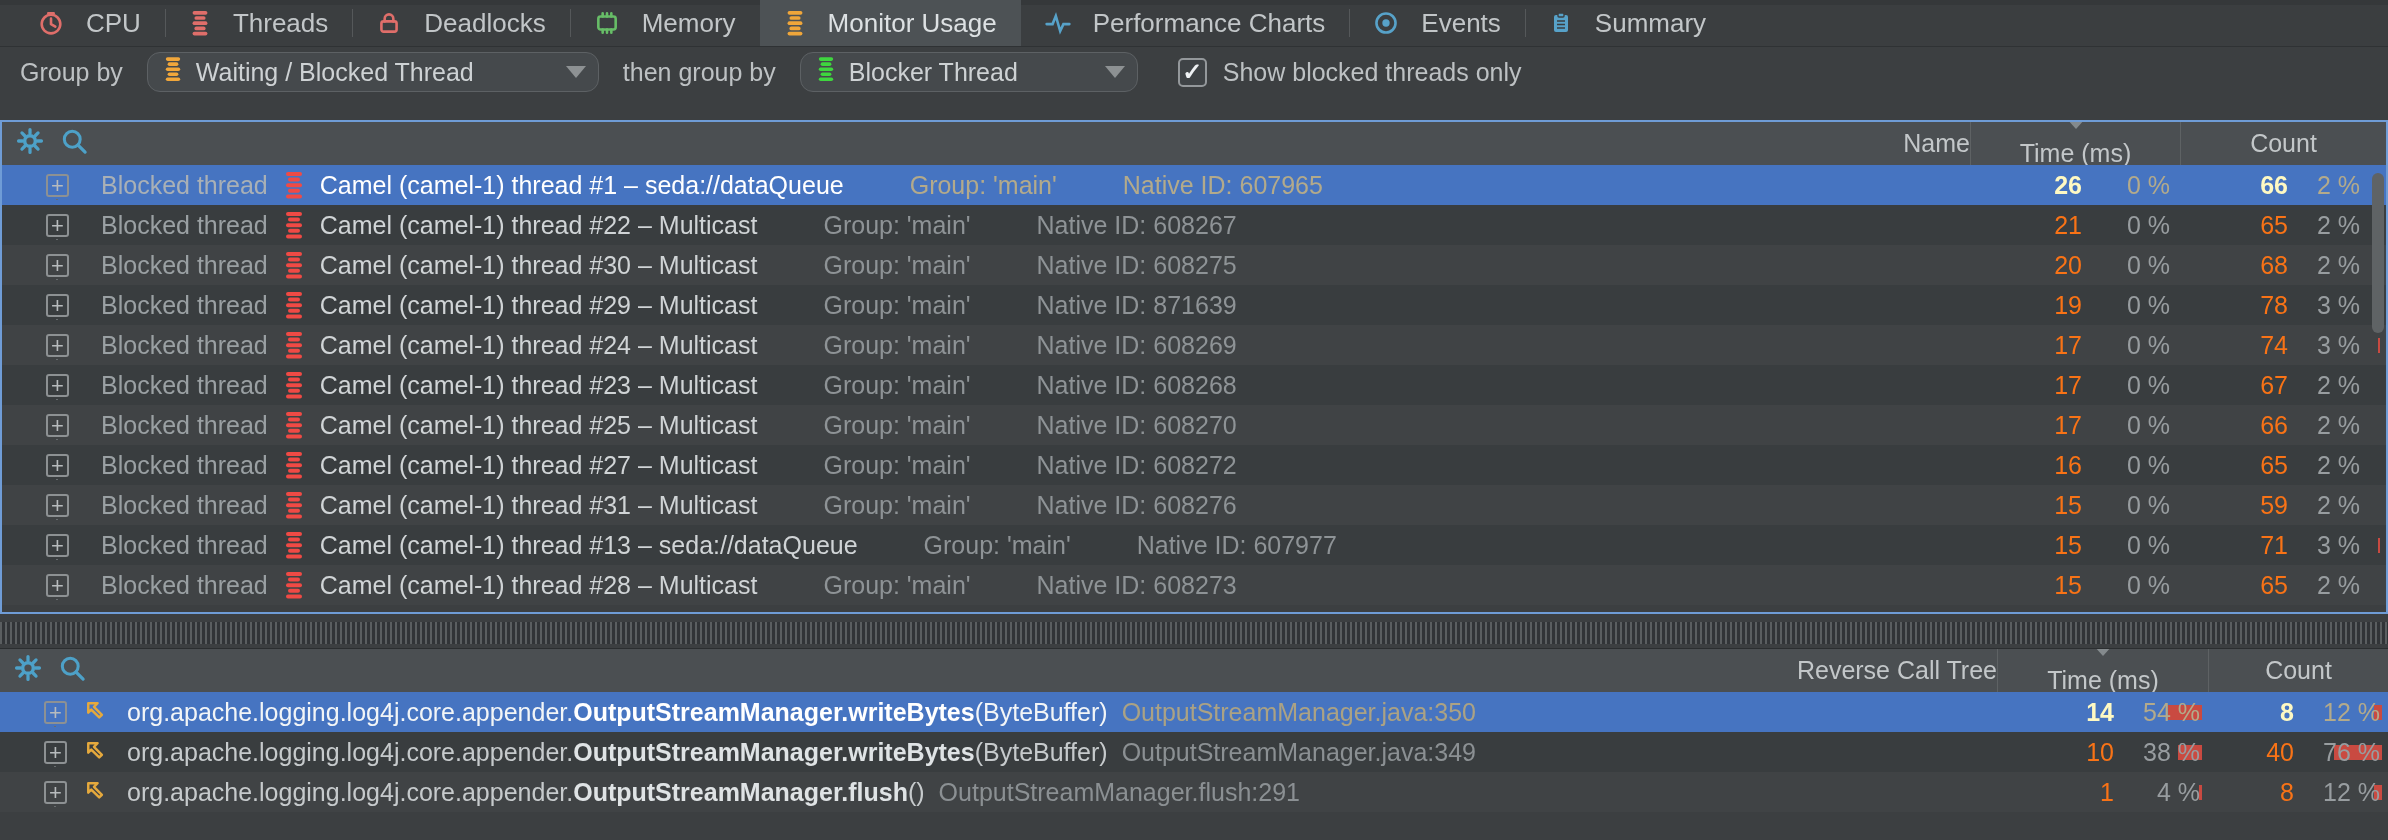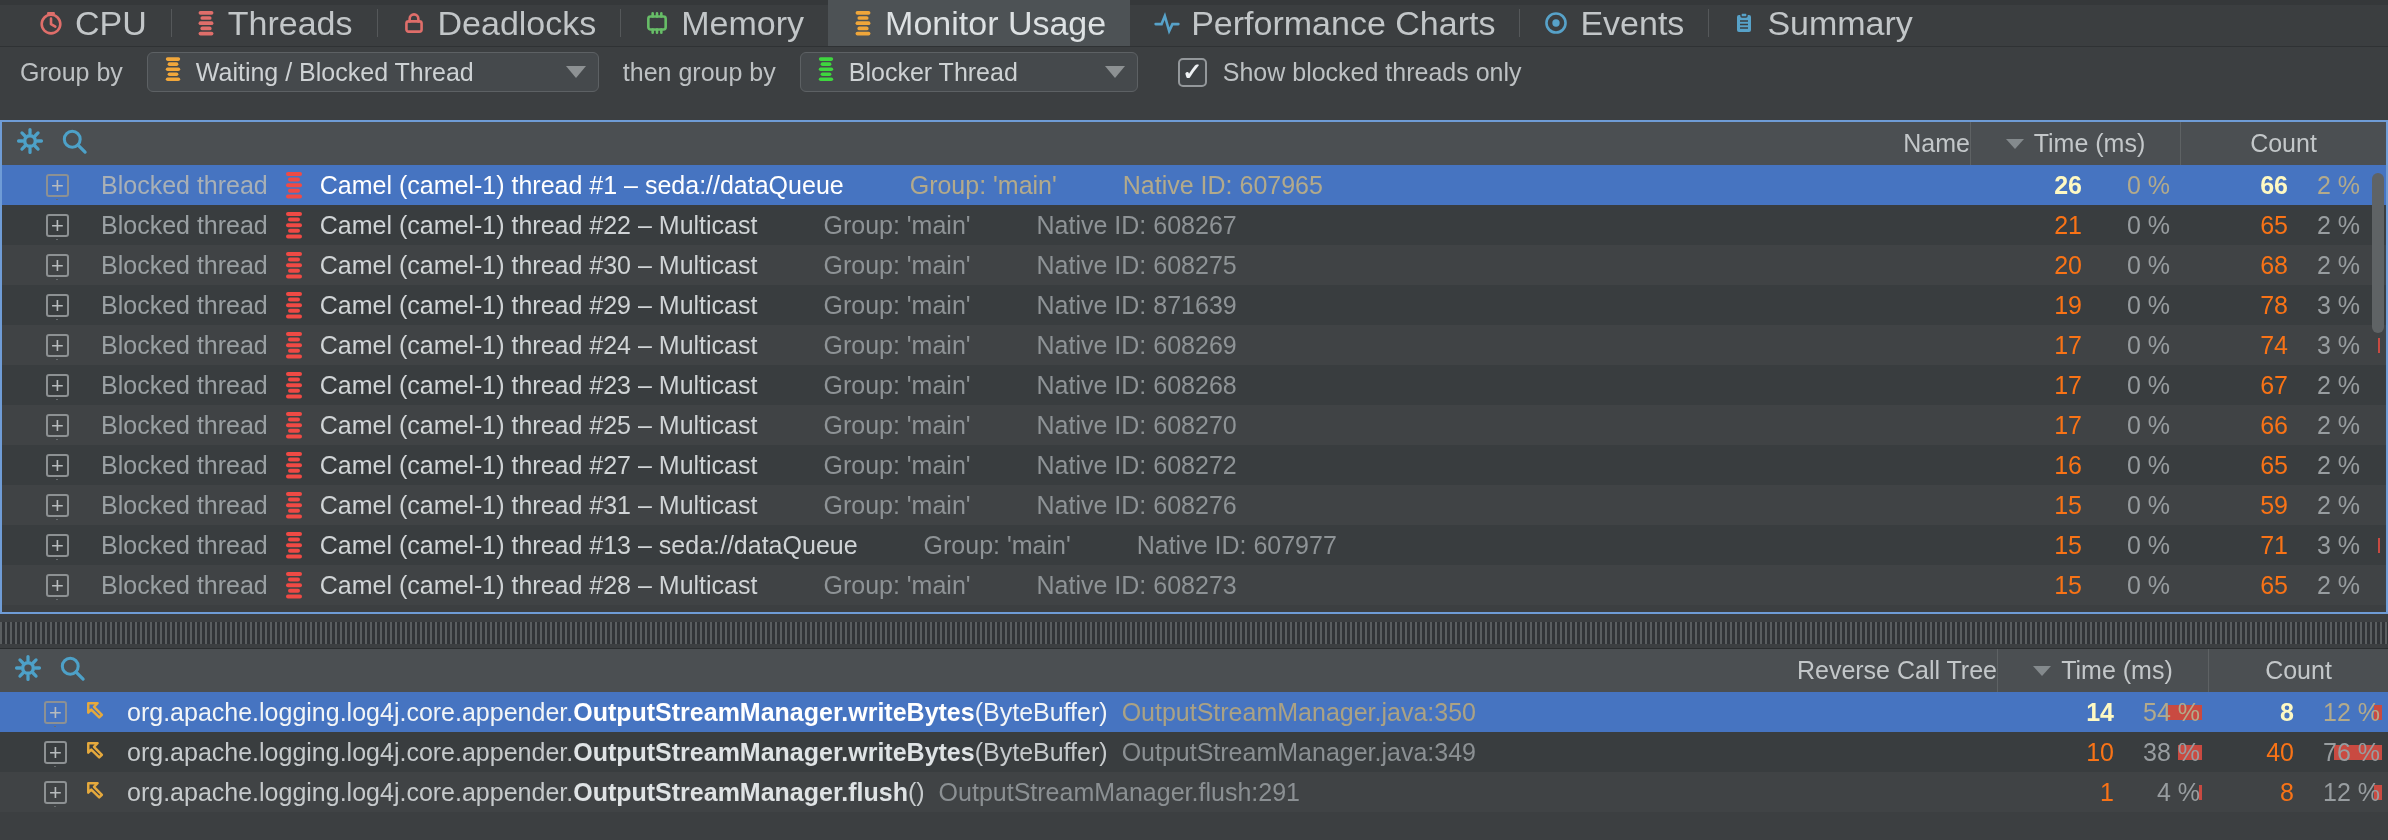--- a/index.html
+++ b/index.html
@@ -11,37 +11,37 @@
     position:relative;
   }
   
   .tabbar{
     position:absolute; top:0; left:0; right:0; height:47px;
     background:#3b3e40; border-bottom:1px solid #2f3234;
     display:flex; align-items:stretch; padding-left:14px;
     box-shadow: inset 0 5px 0 #35383a;
   }
   .tab{
-    display:flex; align-items:center; gap:11px; padding:0 24px;
-    font-size:34px; color:#c2c6c8; position:relative; white-space:nowrap;
+    display:flex; align-items:center; gap:22px; padding:0 24px;
+    font-size:26px; color:#c2c6c8; position:relative; white-space:nowrap;
   }
   .tab.selected{ background:#4d5255; color:#dde1e3; }
   .tab:not(:first-child)::before{
     content:''; position:absolute; left:0; top:9px; bottom:9px; width:1px; background:#55585a;
   }
   .tab.selected::before, .tab.selected + .tab::before { display:none; }
   .tab svg{ flex:none; }
   
   .toolbar{
     position:absolute; top:48px; left:0; right:0; height:48px;
     display:flex; align-items:center; gap:24px; padding-left:20px;
     font-size:25px; color:#bdc1c3;
   }
   .dropdown{
-    height:40px; background:#45494c; border:1px solid #5d6164; border-radius:6px;
+    height:40px; background:#45494c; border:1px solid #5d6164; border-radius:13px;
     display:flex; align-items:center; gap:14px; padding:0 12px 0 16px;
     color:#ced2d4; white-space:nowrap;
   }
   .dropdown .dd-arrow{
     width:0; height:0; border-left:10px solid transparent; border-right:10px solid transparent;
     border-top:12px solid #8d9193; margin-left:12px;
   }
   #dd-group1{ width:452px; } #dd-group2{ width:338px; }
   .dropdown .dd-label{ flex:1; }
   .checkbox-wrap{ display:flex; align-items:center; gap:16px; margin-left:16px; }
@@ -54,21 +54,21 @@
   .panel{ position:absolute; left:0; right:0; background:#3c3f41; overflow:hidden; }
   #panel-top{ top:120px; height:494px; border:2px solid #6f9cd6; }
   #panel-bottom{ top:648px; height:192px; border-top:1px solid #2b2e30; }
   .thead{
     height:43px; background:#4b4f52; display:flex; align-items:stretch;
     font-size:25px; color:#c3c7c9;
   }
   .thead .name-col{ flex:1; position:relative; display:flex; align-items:center; }
   .panel-icons{ position:absolute; left:14px; top:0; bottom:0; display:flex; align-items:center; gap:16px; }
   .thead .title{ width:100%; text-align:right; }
-  .hcol{ display:flex; align-items:center; justify-content:center; gap:10px; border-left:1px solid #5e6264; }
+  .hcol{ display:flex; align-items:center; justify-content:center; gap:10px; border-left:1px solid #5e6264;flex-direction:column; }
   .hcol .sort-arrow{
     width:0; height:0; border-left:9px solid transparent; border-right:9px solid transparent;
     border-top:10px solid #848a8d;
   }
   .col-time-t{ width:210px; } .col-count-t{ width:206px; }
   .col-time-b{ width:211px; } .col-count-b{ width:180px; }
   .rows{ width:100%; }
   .row{ height:40px; display:flex; align-items:center; font-size:25px; position:relative; }
   .row.odd{ background:#404345; } .row.even{ background:#393d3f; }
   .row.selected{ background:#4674c1; }

